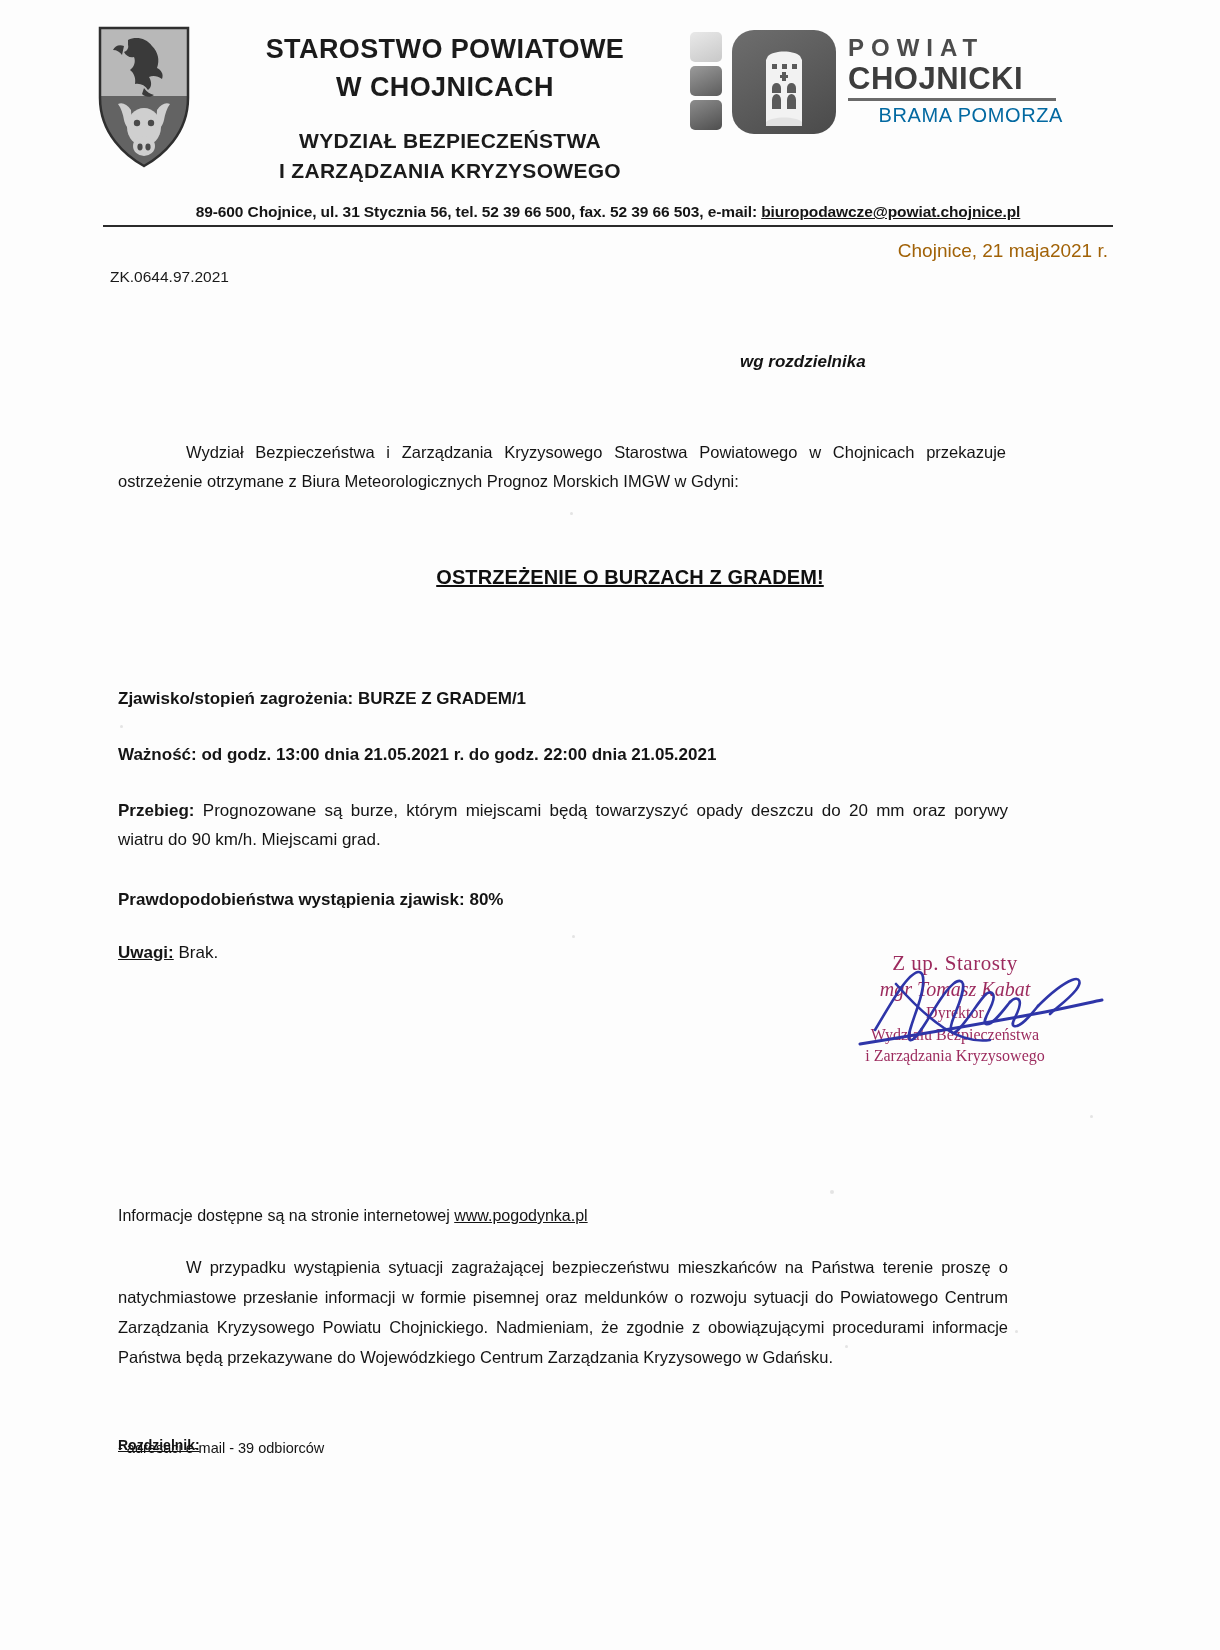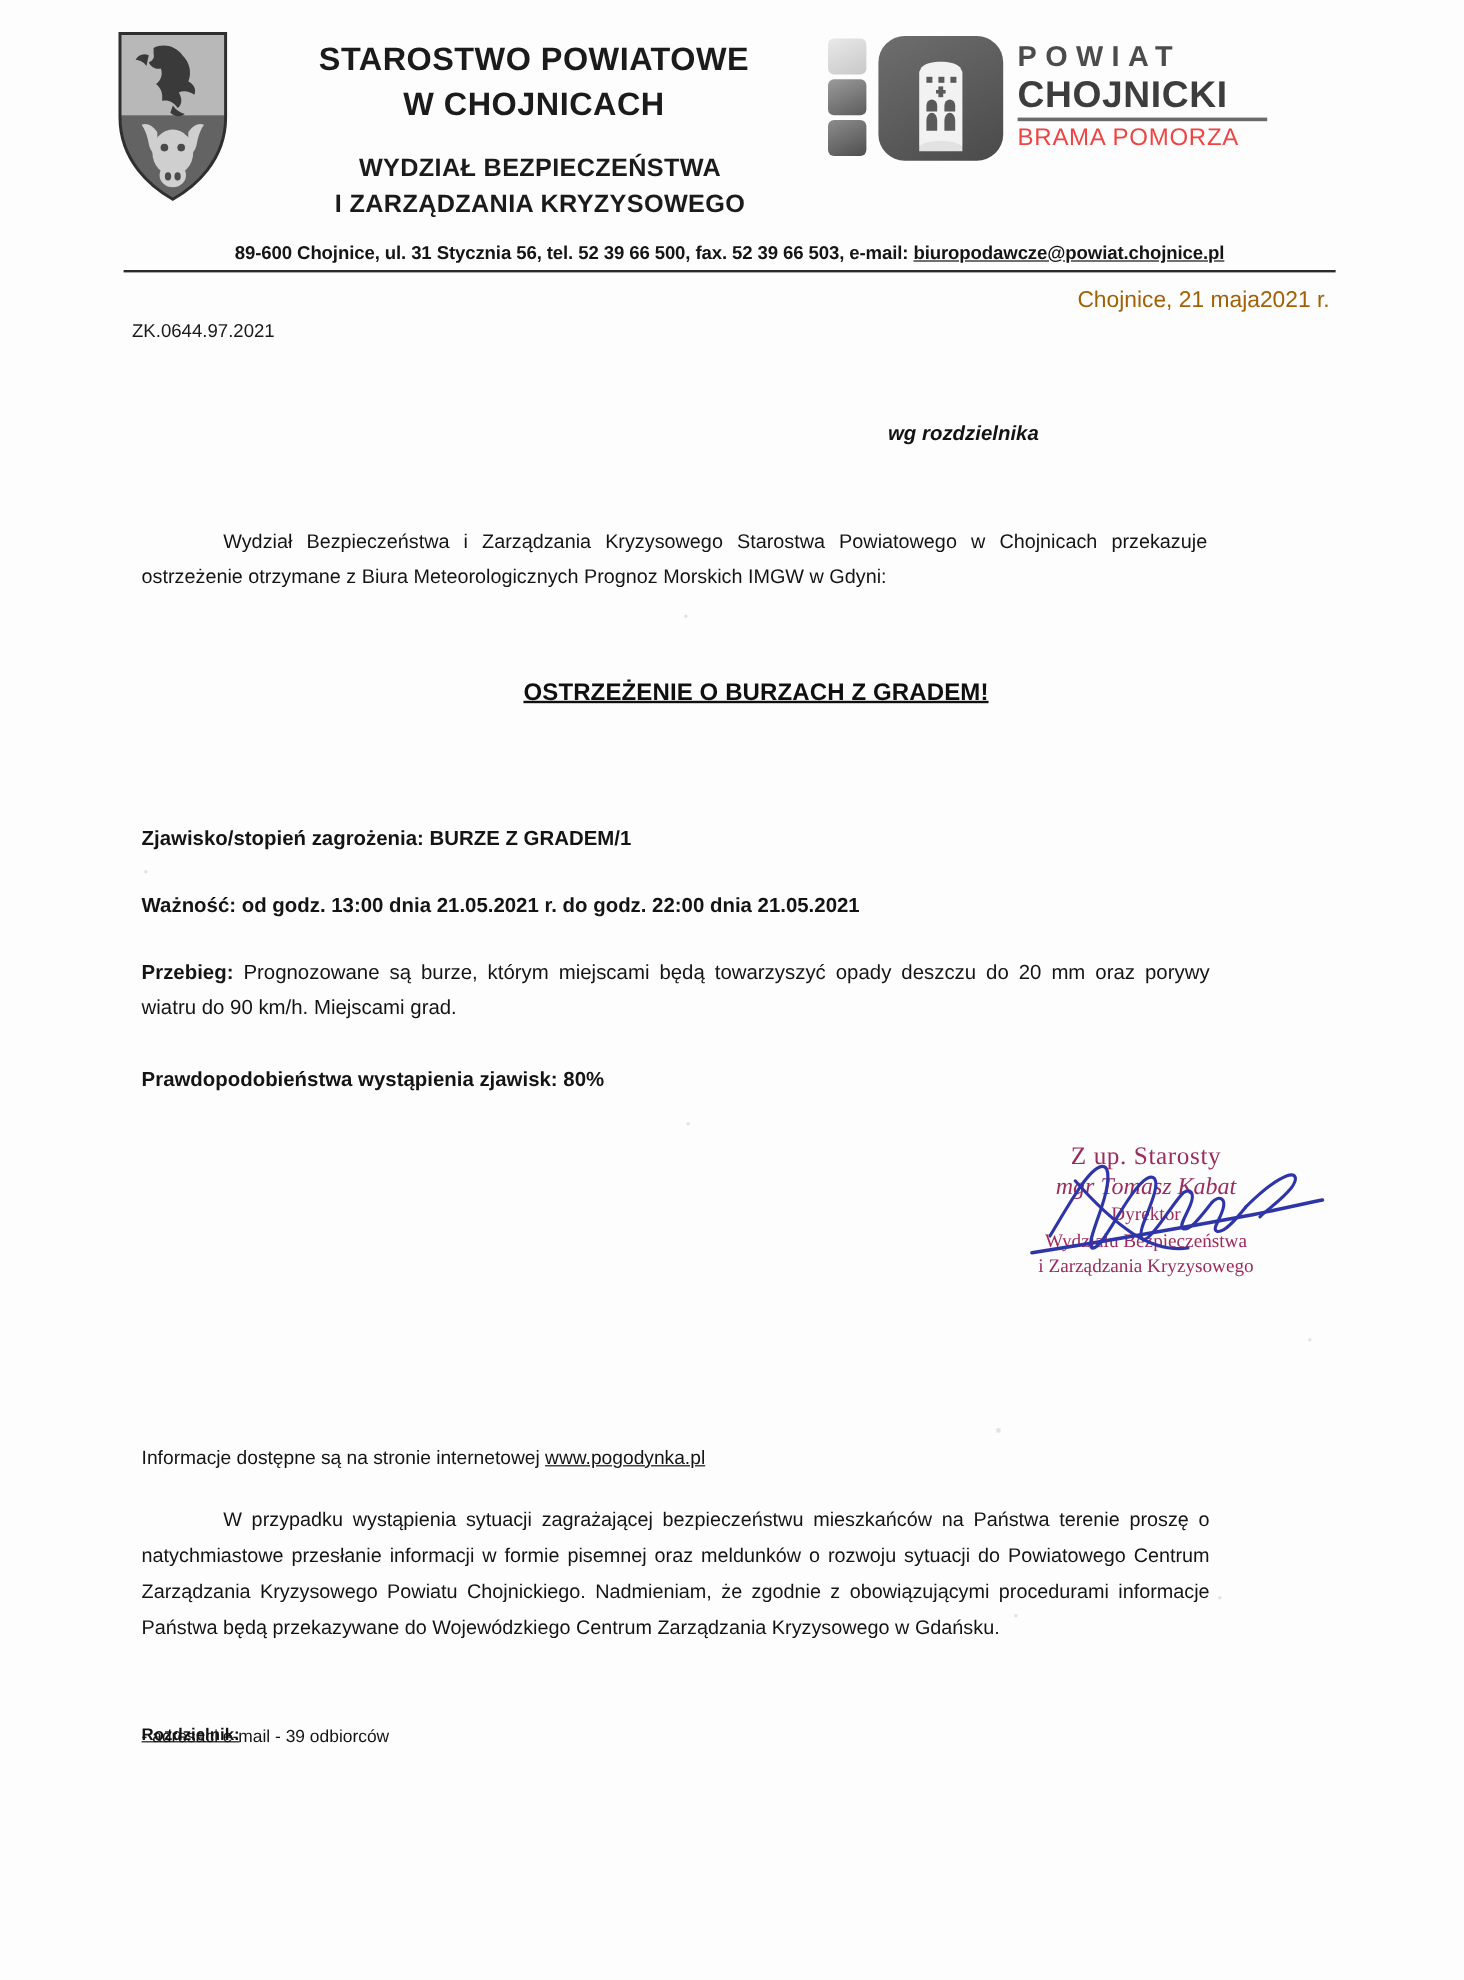--- a/index.html
+++ b/index.html
@@ -131,22 +131,23 @@
   }
   .logo-text .rule {
     height: 3px;
     background: #6a6a6a;
     margin: 2px 0 3px 0;
     width: 208px;
   }
   .logo-text .brama {
     font-size: 20px;
     letter-spacing: 0.6px;
-    color: #ef4444;
+    color: #0369a1;
     line-height: 23px;
+    text-align: right;
   }
 
   
   .address-wrap {
     position: absolute;
     left: 103px;
     top: 203px;
     width: 1010px;
   }
   .address {
@@ -453,20 +454,24 @@
   <div class="field f-course">
     <b>Przebieg:</b>
     <span>Prognozowane są burze, którym miejscami będą towarzyszyć opady deszczu do 20 mm oraz porywy wiatru do 90 km/h. Miejscami grad.</span>
   </div>
 
   <div class="field f-prob">
     <b>Prawdopodobieństwa wystąpienia zjawisk:</b>
     <b>80%</b>
   </div>
 
+  <div class="field f-remarks">
+    <span class="u">Uwagi:</span>
+    <span>Brak.</span>
+  </div>
 
   <div class="signature">
     <div class="stamp">
       <div class="s1">Z up. Starosty</div>
       <div class="s2">mgr Tomasz Kabat</div>
       <div class="s3">Dyrektor</div>
       <div class="s4">Wydziału Bezpieczeństwa</div>
       <div class="s5">i Zarządzania Kryzysowego</div>
     </div>
     <svg class="ink" viewBox="0 0 310 110">

